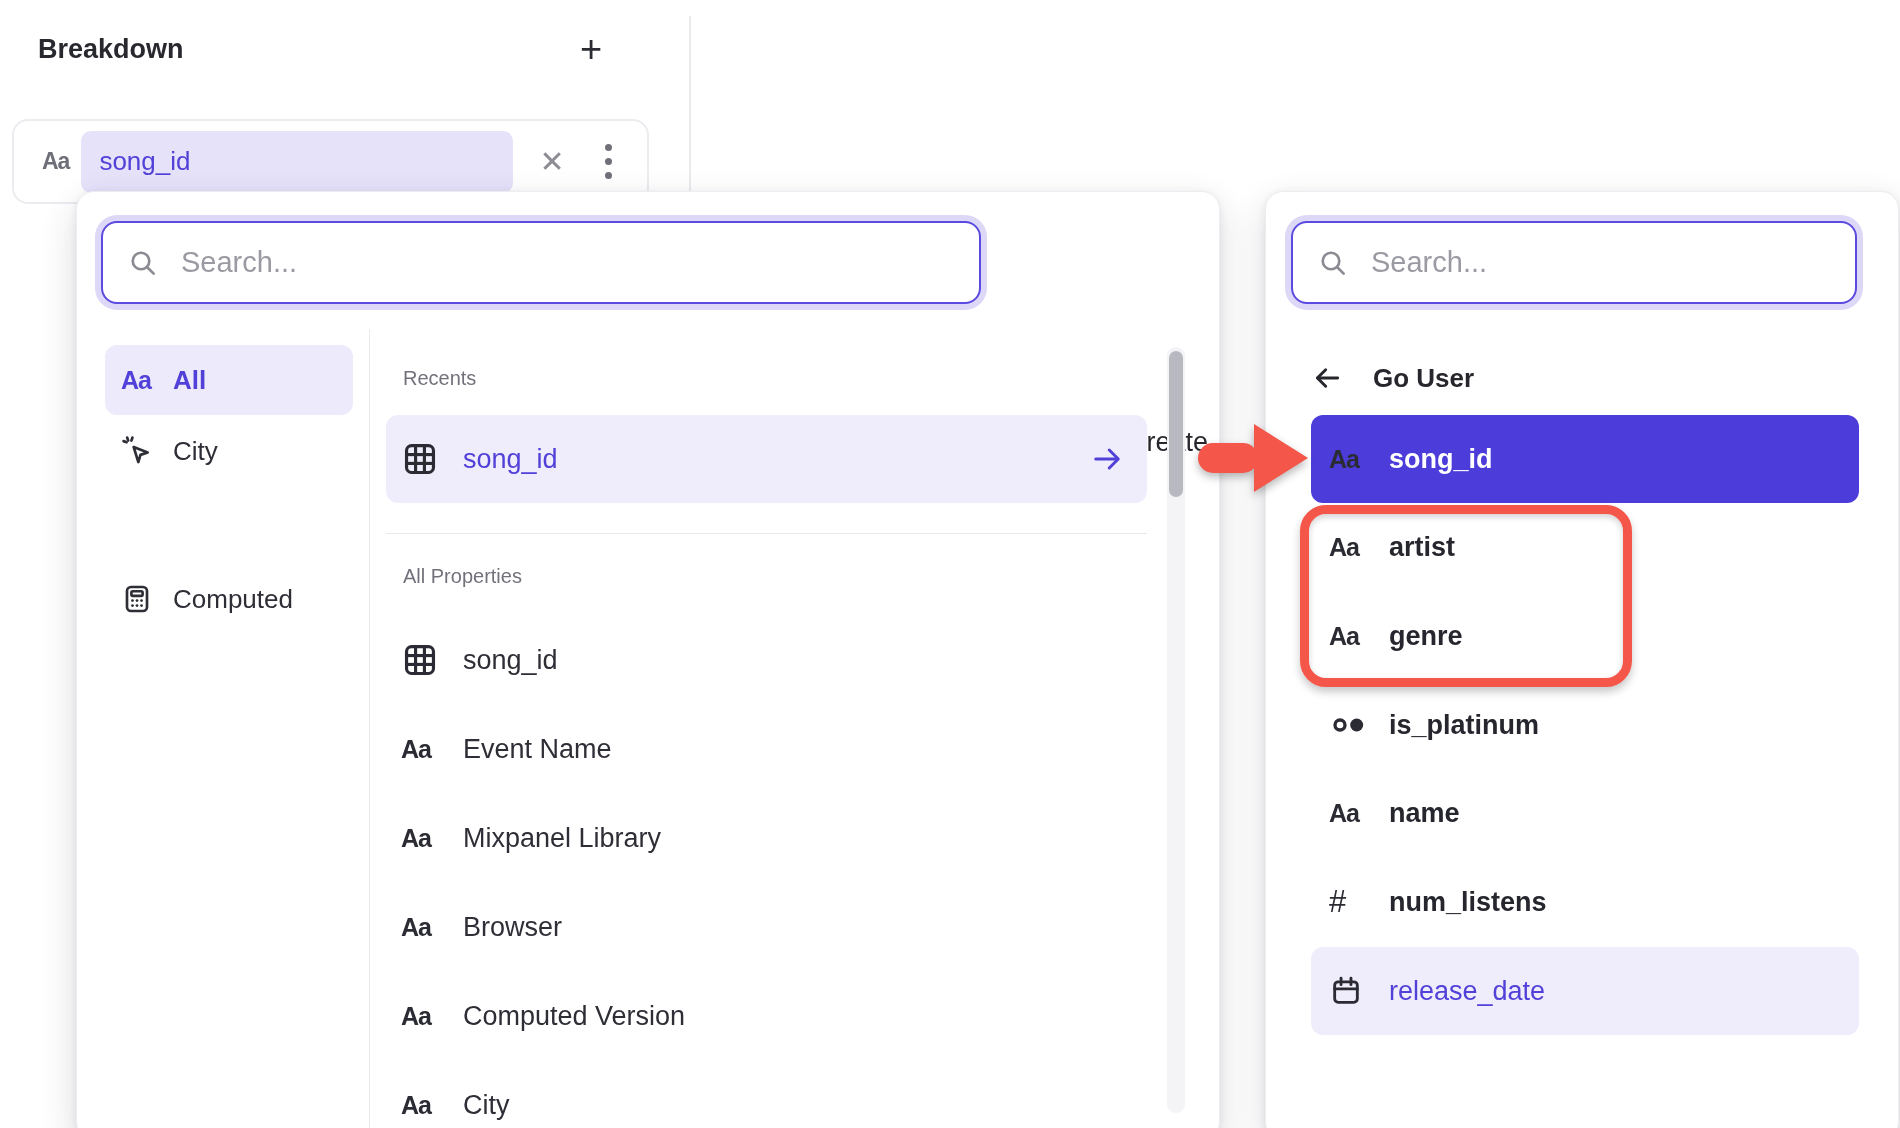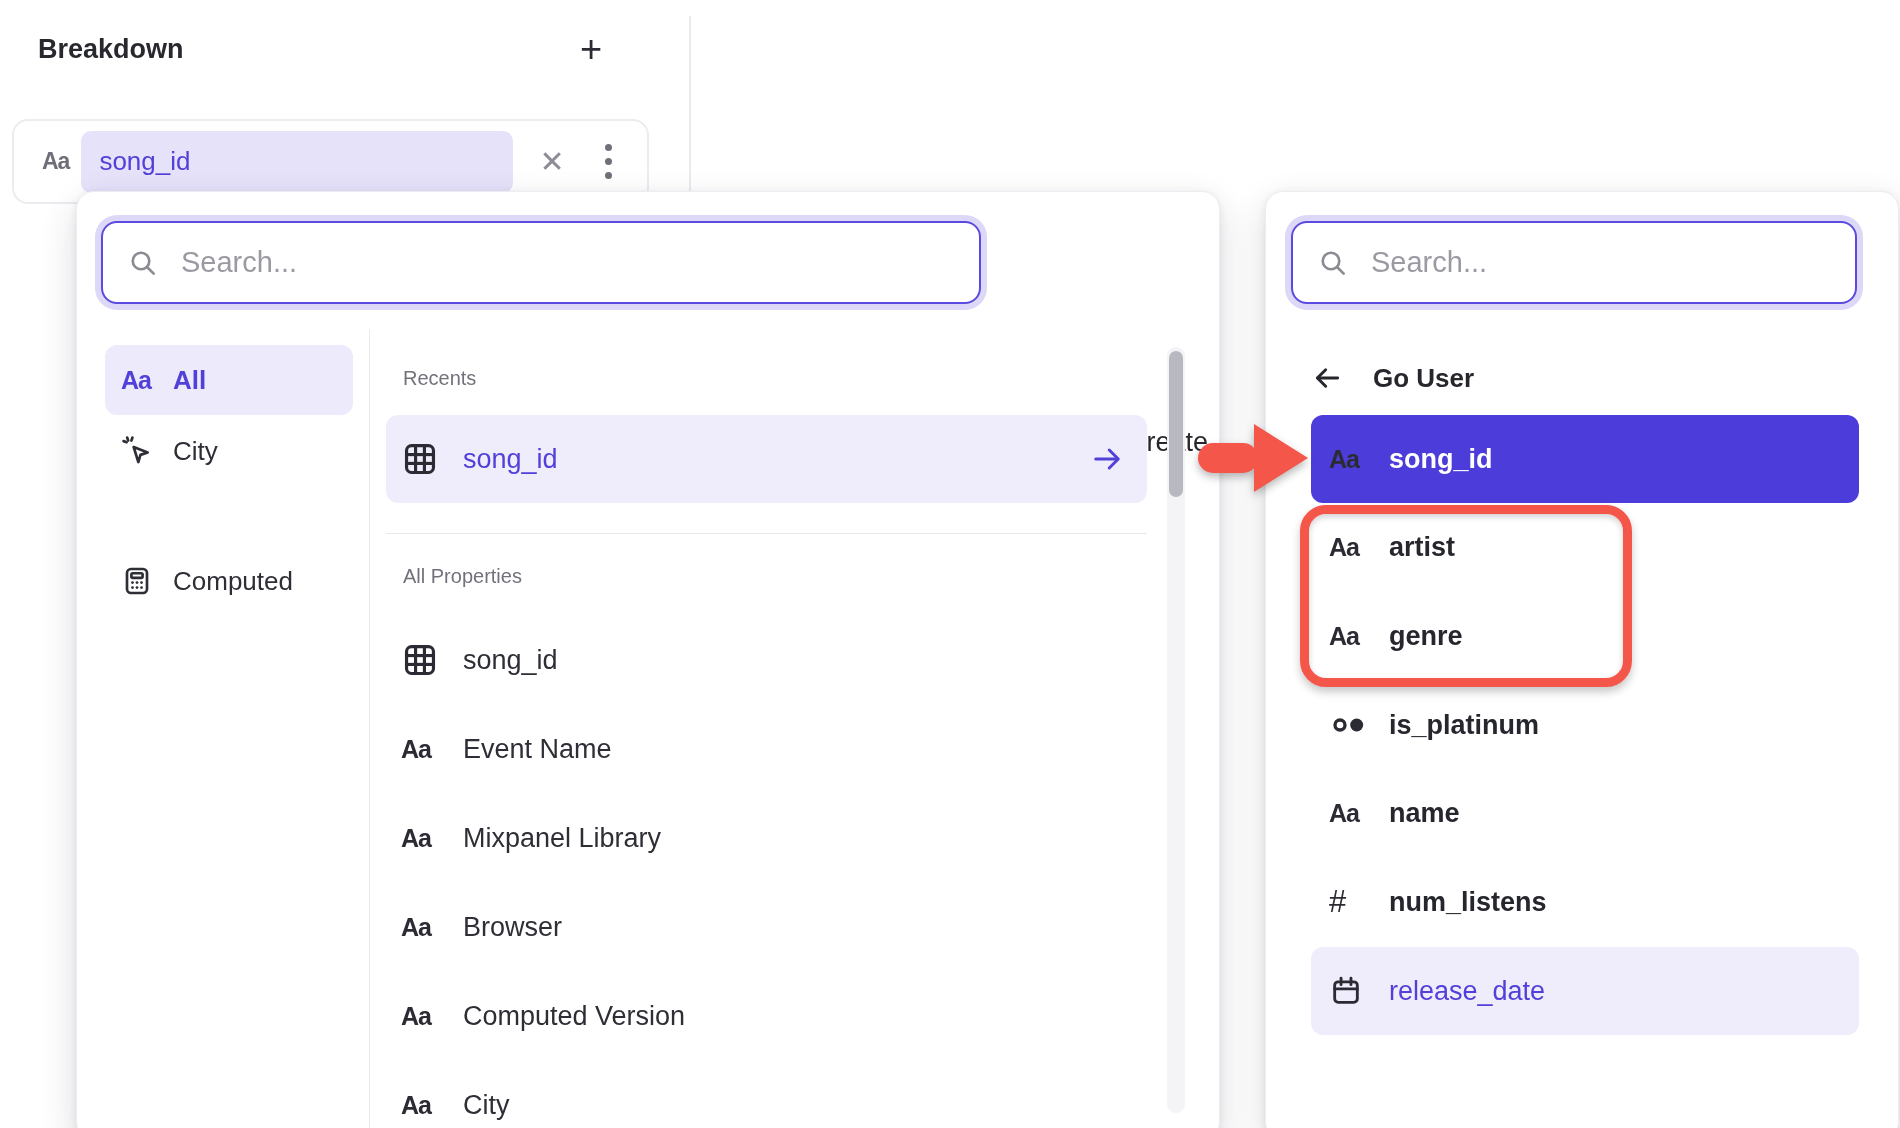--- a/index.html
+++ b/index.html
@@ -134,21 +134,21 @@
       <span class="icon-cell">
         <svg width="32" height="32" viewBox="0 0 24 24" fill="none" stroke="currentColor" stroke-width="2" stroke-linecap="round" stroke-linejoin="round">
           <path d="M9.5 9 L20 13.2 L14.6 14.9 L13 20.3 Z"></path>
           <line x1="4.6" y1="1.9" x2="5.4" y2="4.2"></line>
           <line x1="1.9" y1="4.6" x2="4.2" y2="5.4"></line>
           <line x1="8.6" y1="1.9" x2="7.8" y2="4.2"></line>
         </svg>
       </span>
       <span class="lbl">City</span>
     </div>
-    <div class="cat" style="top:354px;">
+    <div class="cat" style="top:372px;">
       <span class="icon-cell">
         <svg width="32" height="32" viewBox="0 0 24 24" fill="none" stroke="currentColor" stroke-width="2" stroke-linejoin="round">
           <rect x="4.5" y="3" width="15" height="18" rx="3"></rect>
           <rect x="7.8" y="6.2" width="8.4" height="3.4" rx="1"></rect>
           <g fill="currentColor" stroke="none">
             <circle cx="8.6" cy="13.2" r="1.05"></circle>
               <circle cx="12" cy="13.2" r="1.05"></circle>
               <circle cx="15.4" cy="13.2" r="1.05"></circle>
             <circle cx="8.6" cy="16.9" r="1.05"></circle>
               <circle cx="12" cy="16.9" r="1.05"></circle>

